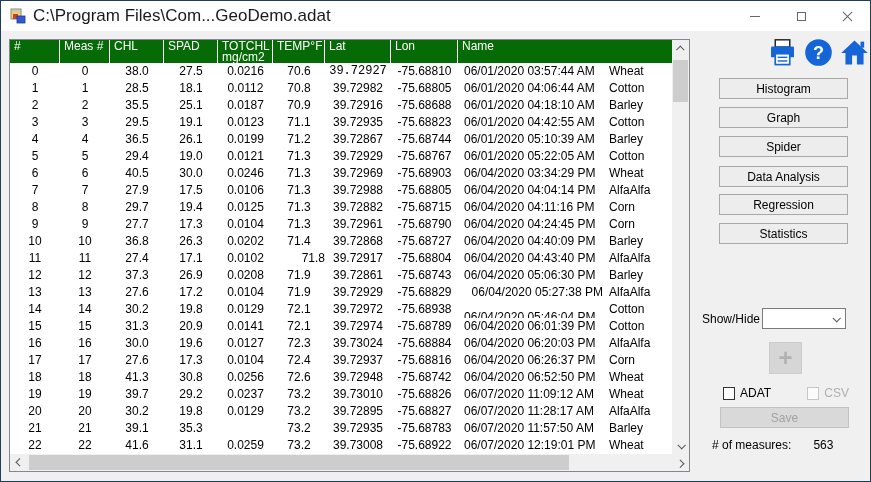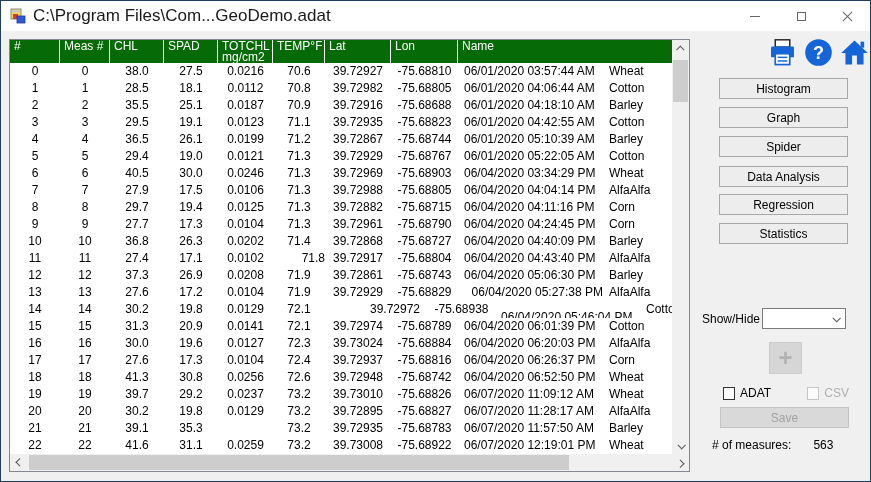--- a/index.html
+++ b/index.html
@@ -162,21 +162,21 @@
         </div>
       </div>
     <div class="grid-body">
         <div class="trow">
           <div class="tcell c" style="width: 50px;">0</div>
           <div class="tcell c" style="width: 50px;">0</div>
           <div class="tcell c" style="width: 54px;">38.0</div>
           <div class="tcell c" style="width: 54px;">27.5</div>
           <div class="tcell c" style="width: 55px;">0.0216</div>
           <div class="tcell c" style="width: 52px;">70.6</div>
-          <div class="tcell c" style="width: 66px;">39.72927</div>
+          <div class="tcell c" style="width: 66px; font-family: Liberation Mono, monospace;">39.72927</div>
           <div class="tcell c" style="width: 67px;">-75.68810</div>
           <div class="tcell l" style="width: 145px;">06/01/2020 03:57:44 AM</div>
           <div class="tcell l" style="width: 69px;">Wheat</div>
         </div>
         <div class="trow">
           <div class="tcell c" style="width: 50px;">1</div>
           <div class="tcell c" style="width: 50px;">1</div>
           <div class="tcell c" style="width: 54px;">28.5</div>
           <div class="tcell c" style="width: 54px;">18.1</div>
           <div class="tcell c" style="width: 55px;">0.0112</div>
@@ -330,21 +330,21 @@
           <div class="tcell l" style="width: 145px; text-align: right;">06/04/2020 05:27:38 PM</div>
           <div class="tcell l" style="width: 69px;">AlfaAlfa</div>
         </div>
         <div class="trow">
           <div class="tcell c" style="width: 50px;">14</div>
           <div class="tcell c" style="width: 50px;">14</div>
           <div class="tcell c" style="width: 54px;">30.2</div>
           <div class="tcell c" style="width: 54px;">19.8</div>
           <div class="tcell c" style="width: 55px;">0.0129</div>
           <div class="tcell c" style="width: 52px;">72.1</div>
-          <div class="tcell c" style="width: 66px; margin-left: 37px;">39.72972</div>
+          <div class="tcell c" style="width: 66px;">39.72972</div>
           <div class="tcell c" style="width: 67px;">-75.68938</div>
           <div class="tcell l" style="width: 145px; margin-top: 8px;">06/04/2020 05:46:04 PM</div>
           <div class="tcell l" style="width: 69px;">Cotton</div>
         </div>
         <div class="trow">
           <div class="tcell c" style="width: 50px;">15</div>
           <div class="tcell c" style="width: 50px;">15</div>
           <div class="tcell c" style="width: 54px;">31.3</div>
           <div class="tcell c" style="width: 54px;">20.9</div>
           <div class="tcell c" style="width: 55px;">0.0141</div>

